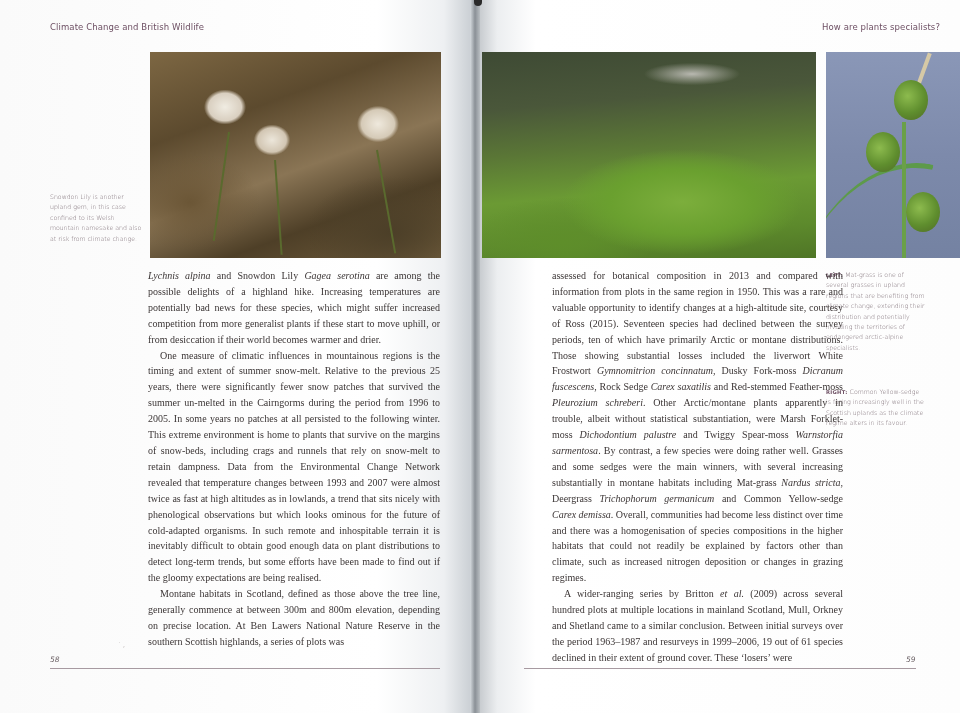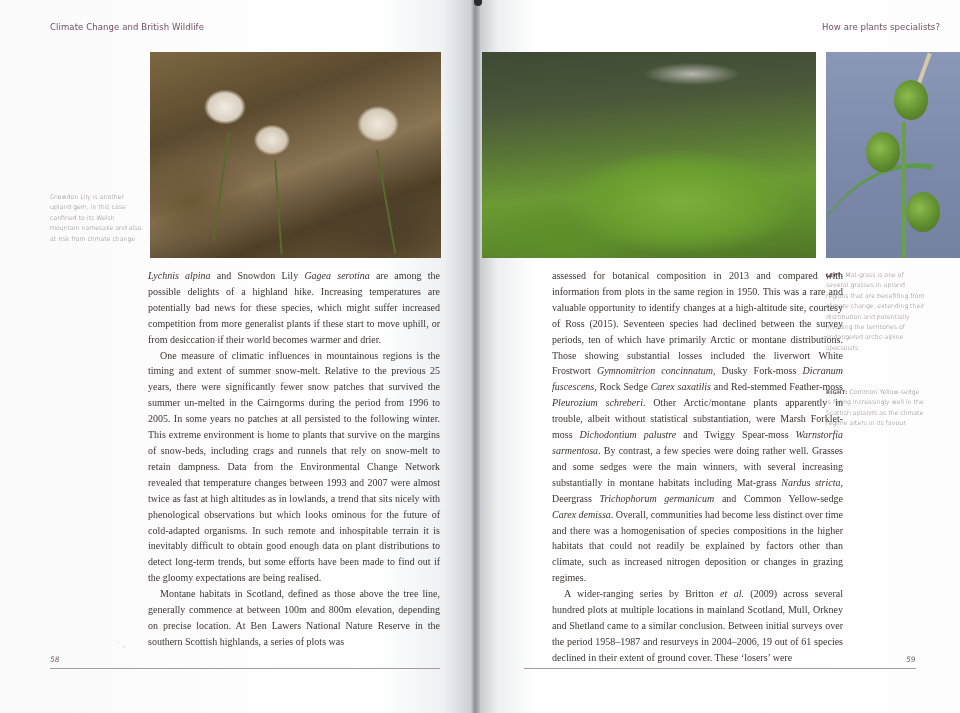--- a/index.html
+++ b/index.html
@@ -96,25 +96,25 @@
 <div class="sidebar-caption cap-right-1">
   <span class="cap-label">LEFT:</span><span> Mat-grass is one of several grasses in upland regions that are benefiting from climate change, extending their distribution and potentially invading the territories of endangered arctic-alpine specialists.</span>
 </div>
 <div class="sidebar-caption cap-right-2">
   <span class="cap-label">RIGHT:</span><span> Common Yellow-sedge is faring increasingly well in the Scottish uplands as the climate regime alters in its favour.</span>
 </div>
 
 <div class="body-text body-left">
     <p><i>Lychnis alpina</i><span> and Snowdon Lily </span><i>Gagea serotina</i><span> are among the possible delights of a highland hike. Increasing temperatures are potentially bad news for these species, which might suffer increased competition from more generalist plants if these start to move uphill, or from desiccation if their world becomes warmer and drier.</span></p>
     <p class="indent"><span>One measure of climatic influences in mountainous regions is the timing and extent of summer snow-melt. Relative to the previous 25 years, there were significantly fewer snow patches that survived the summer un-melted in the Cairngorms during the period from 1996 to 2005. In some years no patches at all persisted to the following winter. This extreme environment is home to plants that survive on the margins of snow-beds, including crags and runnels that rely on snow-melt to retain dampness. Data from the Environmental Change Network revealed that temperature changes between 1993 and 2007 were almost twice as fast at high altitudes as in lowlands, a trend that sits nicely with phenological observations but which looks ominous for the future of cold-adapted organisms. In such remote and inhospitable terrain it is inevitably difficult to obtain good enough data on plant distributions to detect long-term trends, but some efforts have been made to find out if the gloomy expectations are being realised.</span></p>
-    <p class="indent"><span>Montane habitats in Scotland, defined as those above the tree line, generally commence at between 100m and 800m elevation, depending on precise location. At Ben Lawers National Nature Reserve in the southern Scottish highlands, a series of plots was</span></p>
+    <p class="indent"><span>Montane habitats in Scotland, defined as those above the tree line, generally commence at between 300m and 800m elevation, depending on precise location. At Ben Lawers National Nature Reserve in the southern Scottish highlands, a series of plots was</span></p>
   </div>
 <div class="body-text body-right">
     <p><span>assessed for botanical composition in 2013 and compared with information from plots in the same region in 1950. This was a rare and valuable opportunity to identify changes at a high-altitude site, courtesy of Ross (2015). Seventeen species had declined between the survey periods, ten of which have primarily Arctic or montane distributions. Those showing substantial losses included the liverwort White Frostwort </span><i>Gymnomitrion concinnatum</i><span>, Dusky Fork-moss </span><i>Dicranum fuscescens</i><span>, Rock Sedge </span><i>Carex saxatilis</i><span> and Red-stemmed Feather-moss </span><i>Pleurozium schreberi</i><span>. Other Arctic/montane plants apparently in trouble, albeit without statistical substantiation, were Marsh Forklet-moss </span><i>Dichodontium palustre</i><span> and Twiggy Spear-moss </span><i>Warnstorfia sarmentosa</i><span>. By contrast, a few species were doing rather well. Grasses and some sedges were the main winners, with several increasing substantially in montane habitats including Mat-grass </span><i>Nardus stricta</i><span>, Deergrass </span><i>Trichophorum germanicum</i><span> and Common Yellow-sedge </span><i>Carex demissa</i><span>. Overall, communities had become less distinct over time and there was a homogenisation of species compositions in the higher habitats that could not readily be explained by factors other than climate, such as increased nitrogen deposition or changes in grazing regimes.</span></p>
-    <p class="indent"><span>A wider-ranging series by Britton </span><i>et al.</i><span> (2009) across several hundred plots at multiple locations in mainland Scotland, Mull, Orkney and Shetland came to a similar conclusion. Between initial surveys over the period 1958–1987 and resurveys in 2004–2006, 19 out of 61 species declined in their extent of ground cover. These ‘losers’ were</span></p>
+    <p class="indent"><span>A wider-ranging series by Britton </span><i>et al.</i><span> (2009) across several hundred plots at multiple locations in mainland Scotland, Mull, Orkney and Shetland came to a similar conclusion. Between initial surveys over the period 1963–1987 and resurveys in 1999–2006, 19 out of 61 species declined in their extent of ground cover. These ‘losers’ were</span></p>
   </div>
 
 <div class="speck">˙ ,</div>
 
 <div class="folio folio-left">58</div>
 <div class="folio folio-right">59</div>
 <div class="rule rule-left"></div>
 <div class="rule rule-right"></div>
 
 </body></html>

